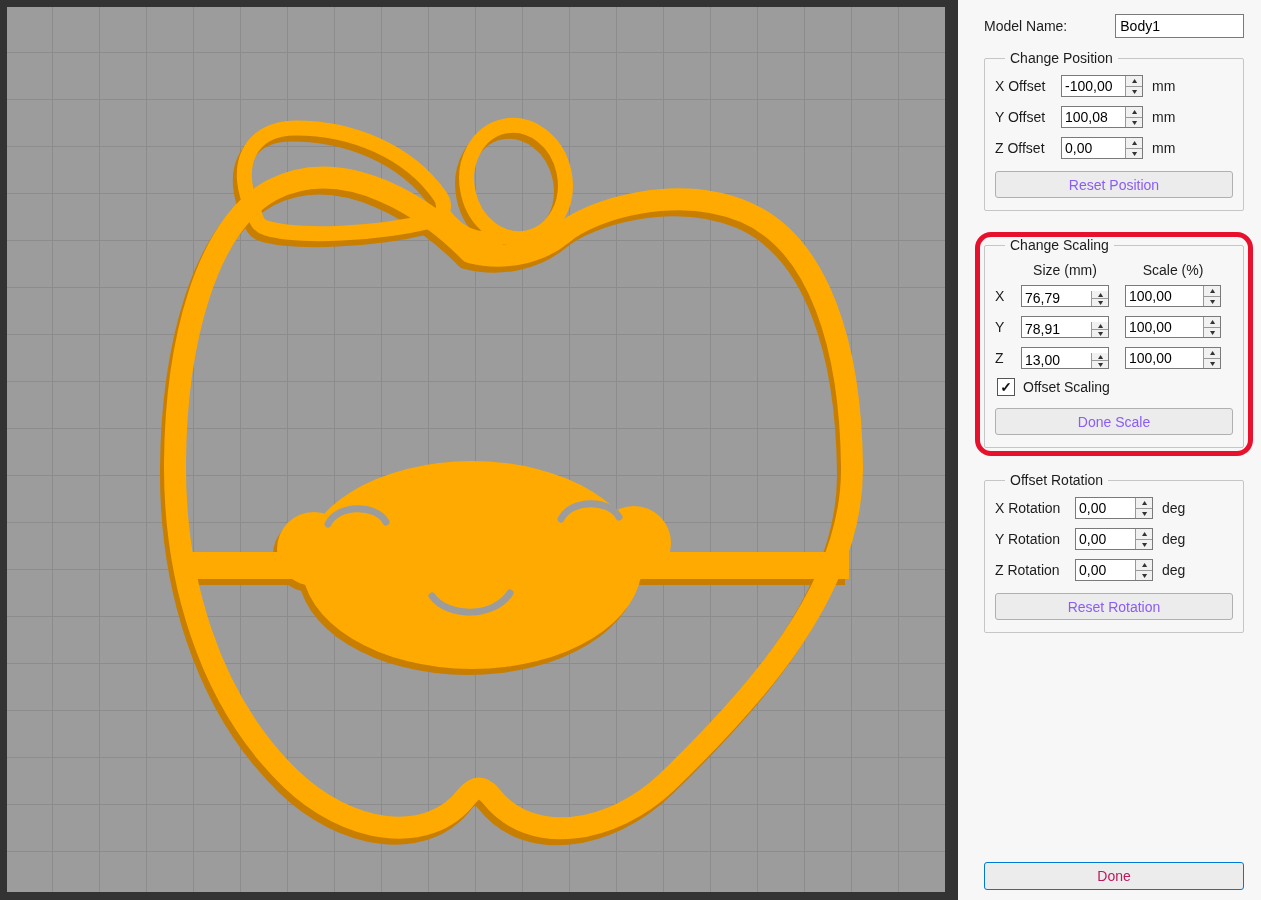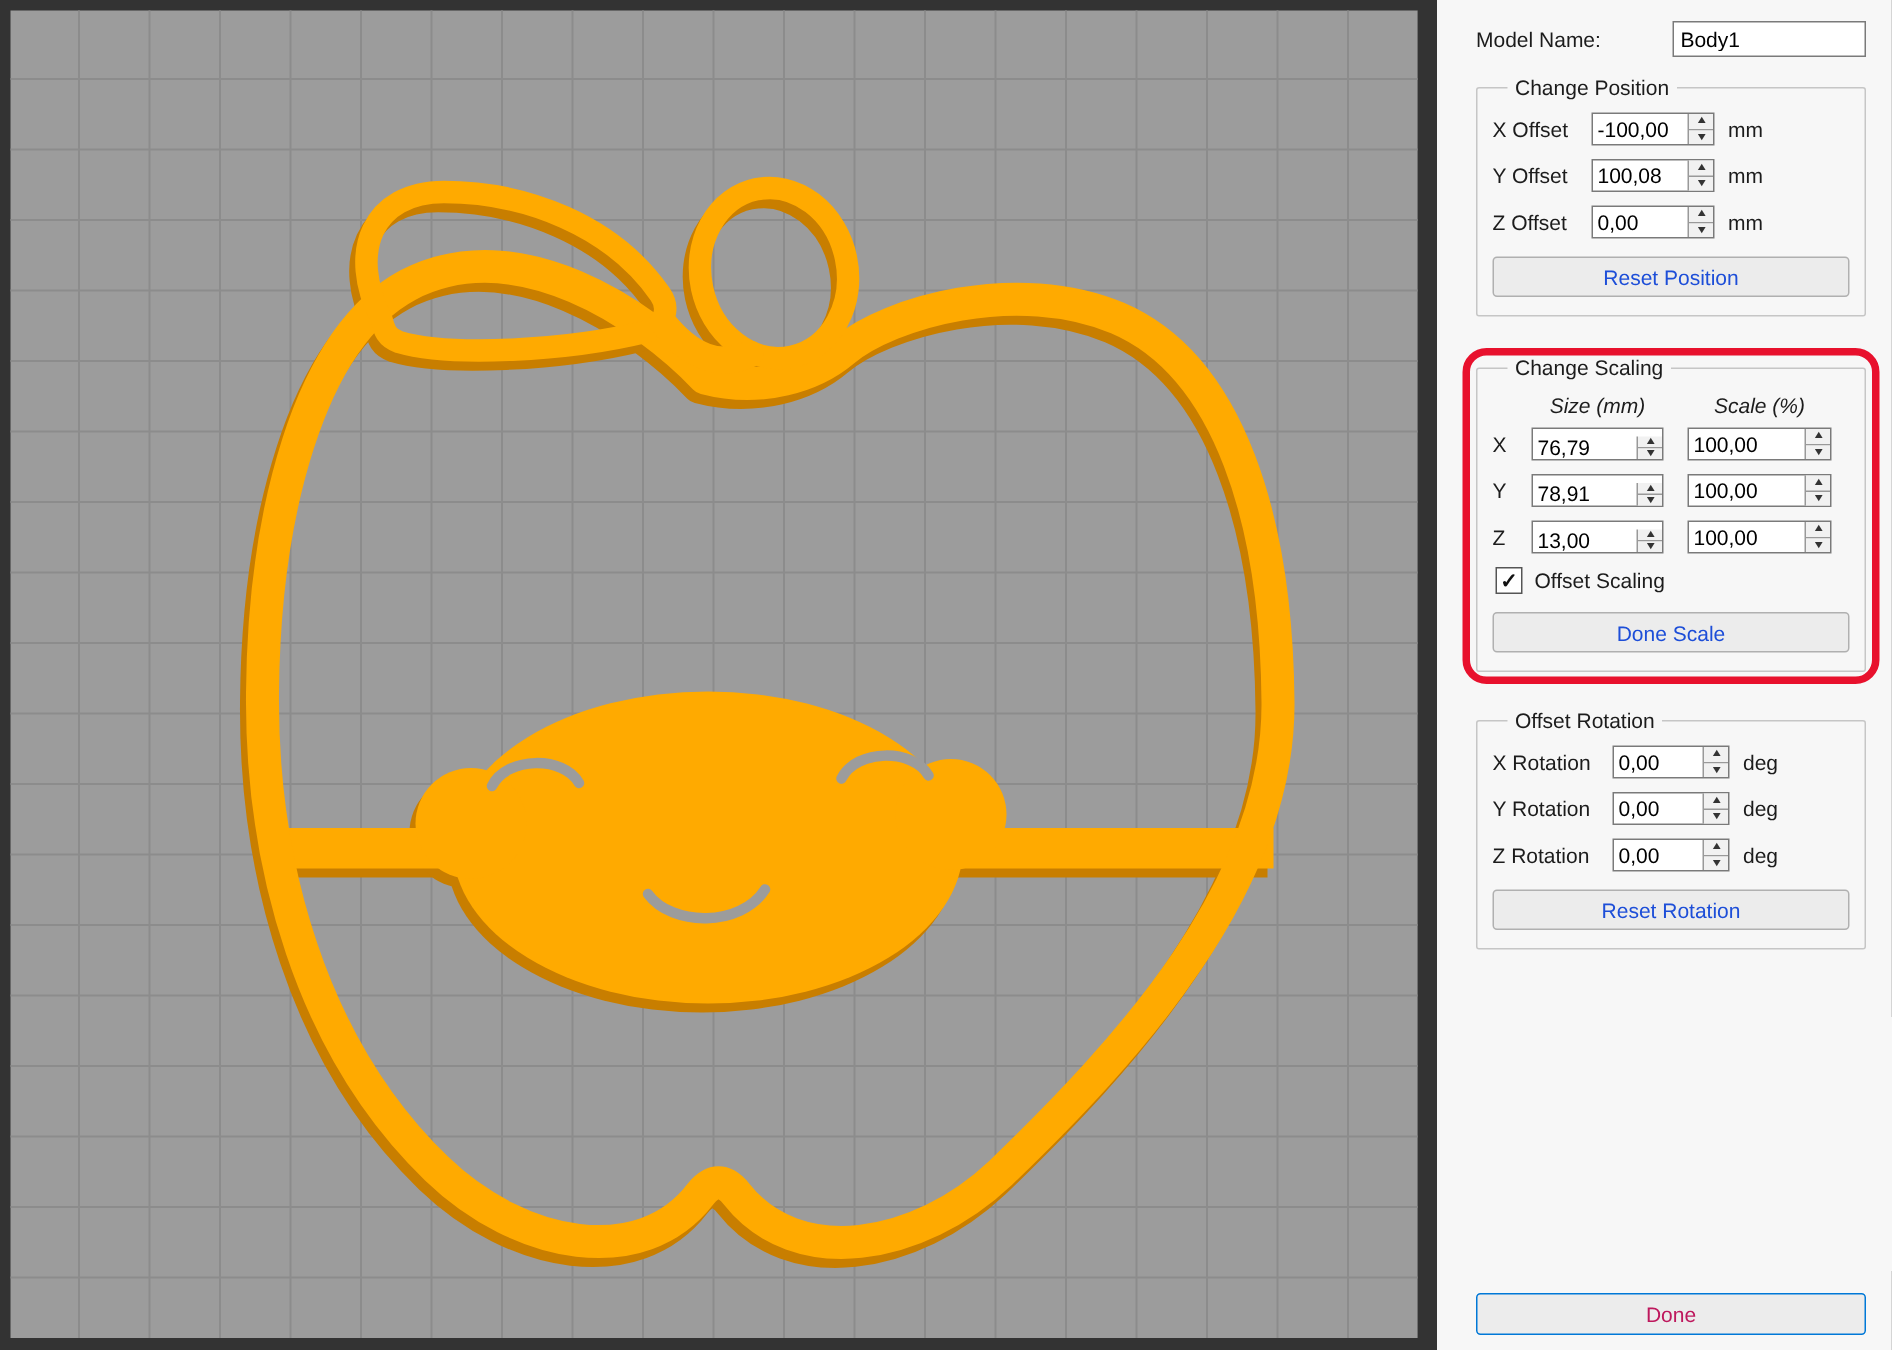--- a/index.html
+++ b/index.html
@@ -85,26 +85,26 @@
   .arrow{font-size:7px;line-height:7px;color:#333;transform:scaleX(1.25);}
 
   .w82{width:82px;}
   .w88{width:88px;align-items:flex-end;}
   .w96{width:96px;}
   .w78{width:78px;}
 
   .reset-btn{
     display:block;width:100%;height:27px;margin-top:12px;
     background:#ececec;border:1px solid #b0b0b0;border-radius:3px;
-    font:14px "Liberation Sans", sans-serif;color:#1d4ed8;
+    font:14px "Liberation Sans", sans-serif;color:#8b5cf6;
   }
 
   
   .scale-headers{display:flex;padding-left:26px;margin-bottom:7px;}
-  .scale-headers span{display:block;text-align:center;font-style:italic;}
+  .scale-headers span{display:block;text-align:center;}
   .scale-headers .h1{width:88px;margin-right:16px;}
   .scale-headers .h2{width:96px;}
   .scale-row{display:flex;align-items:center;margin-bottom:9px;}
   .scale-label{width:26px;flex:none;}
   .scale-row .spin.w88{margin-right:16px;}
 
   .check-row{display:flex;align-items:center;gap:8px;margin:3px 0 2px 2px;}
   .checkbox{
     width:16px;height:16px;border:1px solid #555;background:#fff;flex:none;
     display:flex;align-items:center;justify-content:center;

